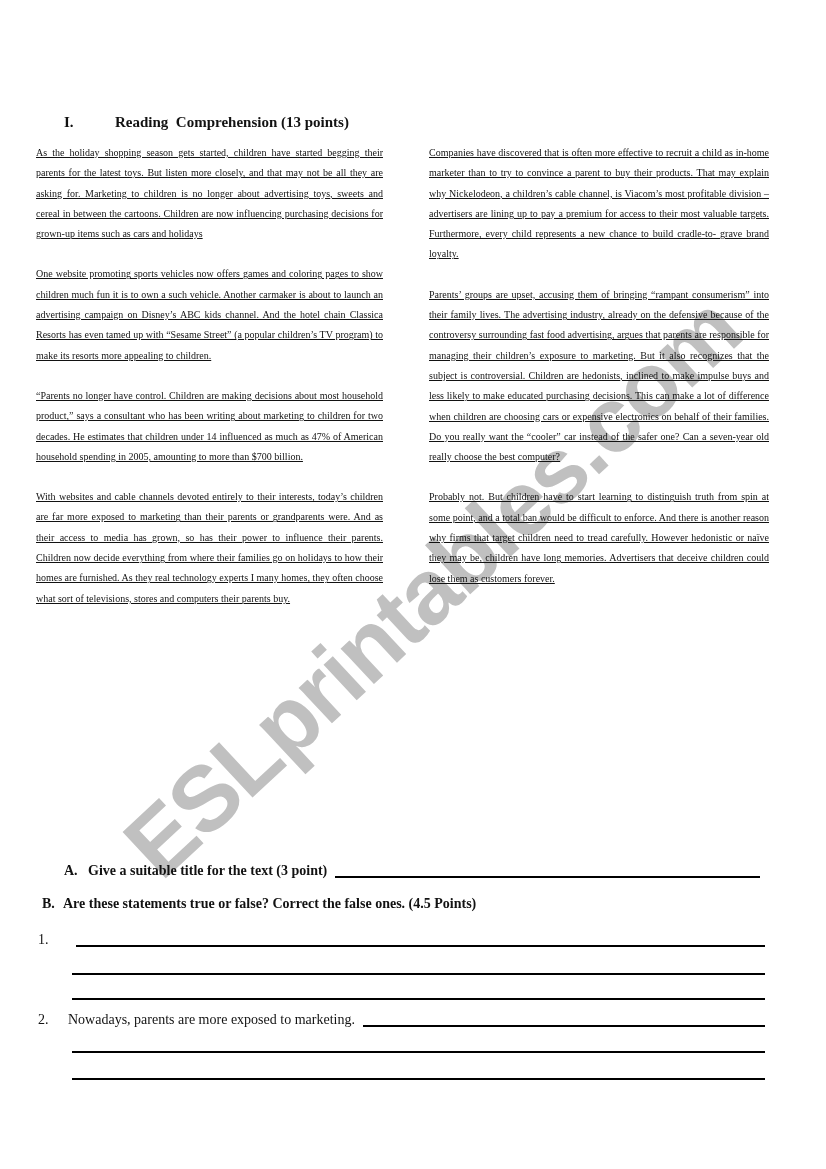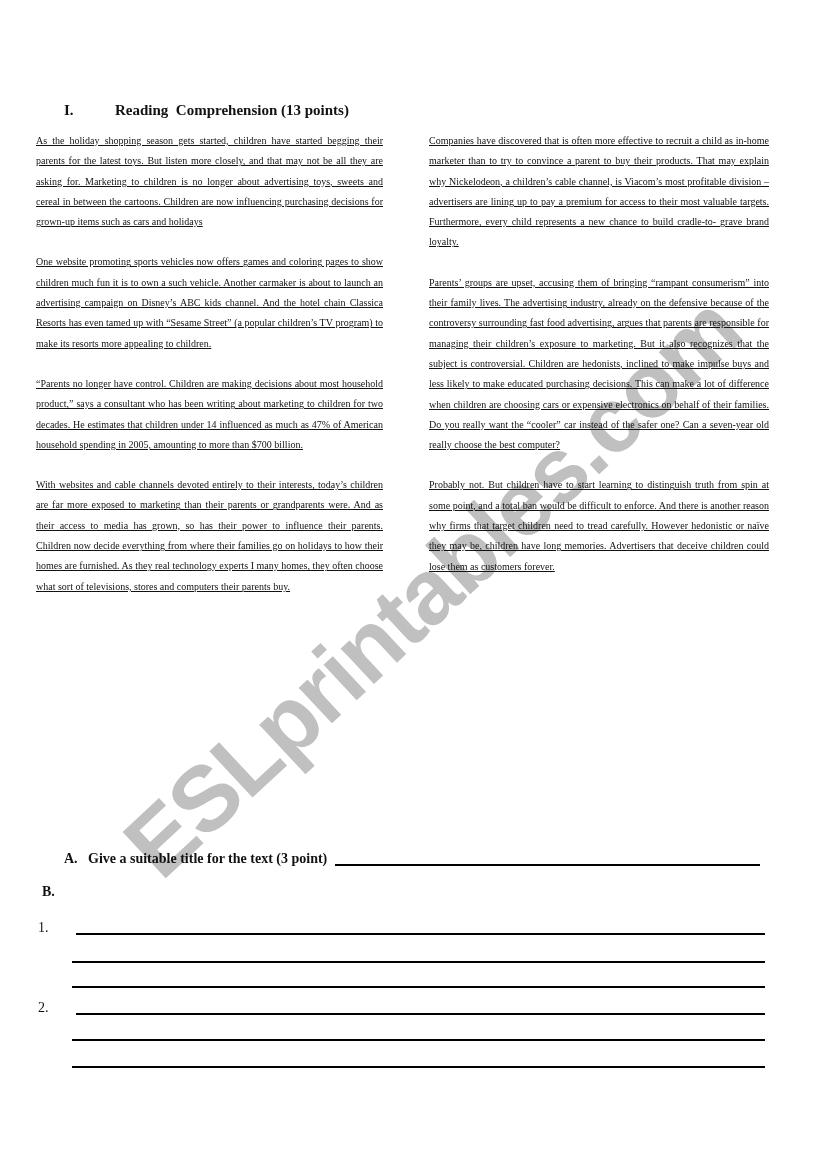--- a/index.html
+++ b/index.html
@@ -19,21 +19,21 @@
     transform: translate(-50%, -50%) rotate(-43deg);
     font-family: "Liberation Sans", sans-serif;
     font-weight: bold;
     font-size: 92px;
     letter-spacing: -2px;
     color: #c0c0c0;
     white-space: nowrap;
     z-index: 0;
     user-select: none;
   }
-  .content { position: absolute; inset: 0; z-index: 1; }
+  .content { position: absolute; inset: 0; z-index: 1; margin-top: 12px; }
 
   .heading {
     position: absolute;
     top: 102px;
     left: 64px;
     font-weight: bold;
     font-size: 15px;
   }
   .heading-numeral { display: inline-block; width: 51px; }
   .heading-text { white-space: pre; }
@@ -118,32 +118,34 @@
     </div>
 
     <div class="q-row row-a bold">
       <span class="q-label">A.</span>
       <span>Give a suitable title for the text (3 point)</span>
       <span class="fill-line"></span>
     </div>
 
     <div class="q-row row-b bold">
       <span class="q-label">B.</span>
+      <span>Are these statements true or false? Correct the false ones. (4.5 Points)</span>
     </div>
 
     <div class="q-row row-q1">
       <span class="q-num">1.</span>
       <span class="fill-line"></span>
     </div>
 
     <div class="answer-line-full line-1"></div>
     <div class="answer-line-full line-2"></div>
 
     <div class="q-row row-q2">
       <span class="q-num">2.</span>
+      <span>Nowadays, parents are more exposed to marketing.</span>
       <span class="fill-line"></span>
     </div>
 
     <div class="answer-line-full line-3"></div>
     <div class="answer-line-full line-4"></div>
 
   </div>
 </div>
 
 </body></html>

